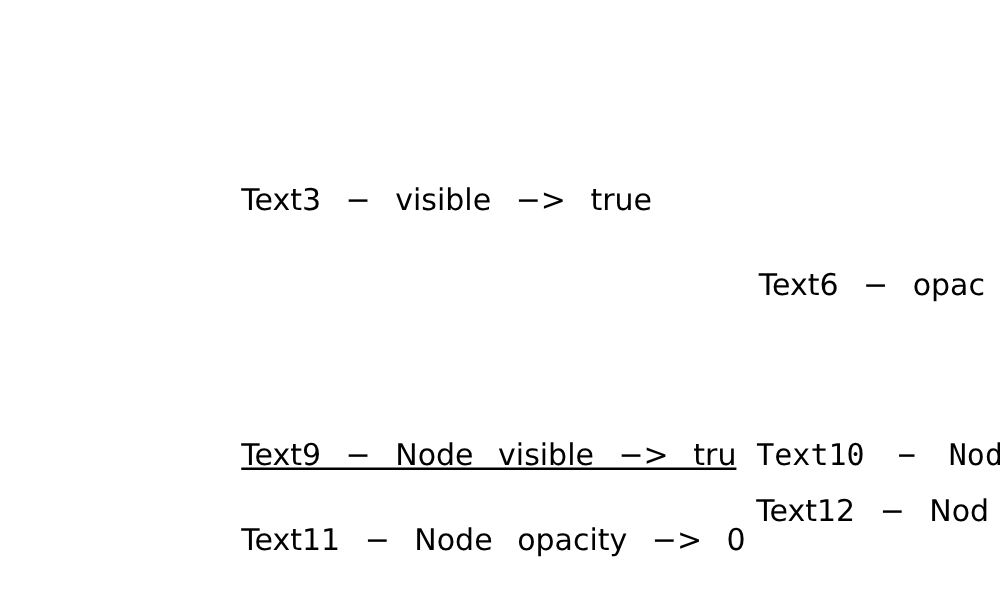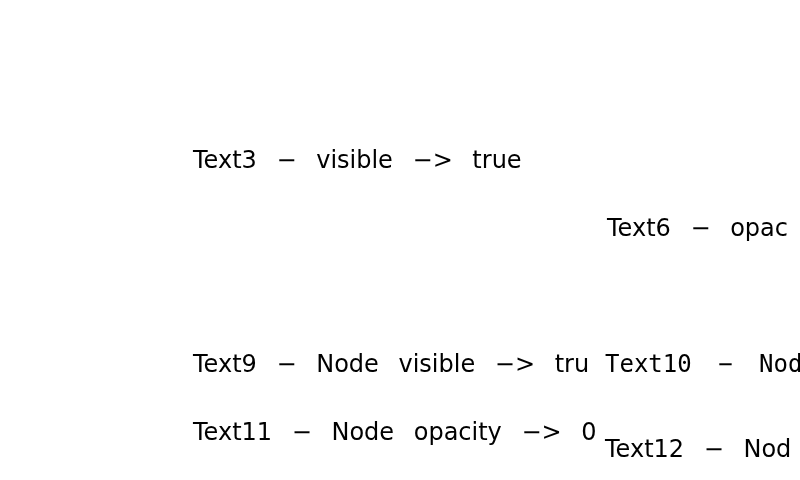--- a/index.html
+++ b/index.html
@@ -31,24 +31,24 @@
   }
   
   .overlay {
     background: #ffffff;
     z-index: 2;
     padding-left: 3px;
     height: 34px;
   }
   #t3  { left: 193px; top: 143px; z-index: 1; }
   #t6  { left: 607px; top: 211px; z-index: 1; }
-  #t9  { left: 193px; top: 347px; z-index: 1; }
+  #t9  { left: 193px; top: 347px; z-index: 1; text-decoration: underline; }
   #t10 { left: 602px; top: 347px; }
   #t11 { left: 193px; top: 415px; z-index: 1; }
-  #t12 { left: 602px; top: 432px; }
+  #t12 { left: 602px; top: 392px; }
 </style>
 </head>
 <body>
 
 <div class="stage">
   <div id="t3" class="t sans">Text3 − visible −&gt; true</div>
 
   <div id="t6" class="t sans">Text6 − opac</div>
 
   <div id="t9" class="t sans">Text9 − Node visible −&gt; tru</div>

